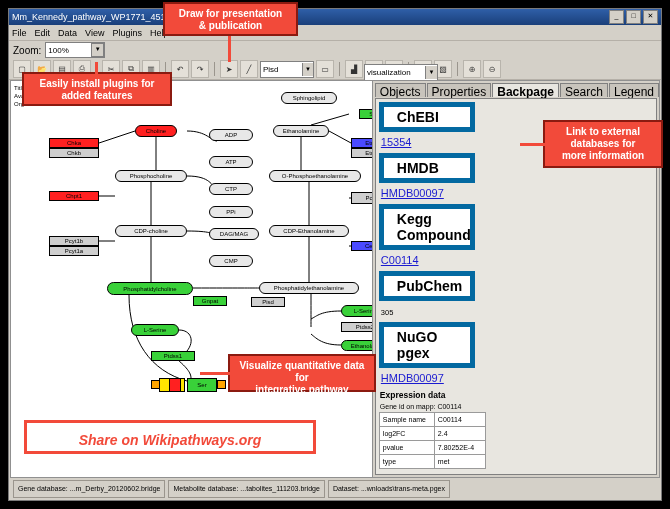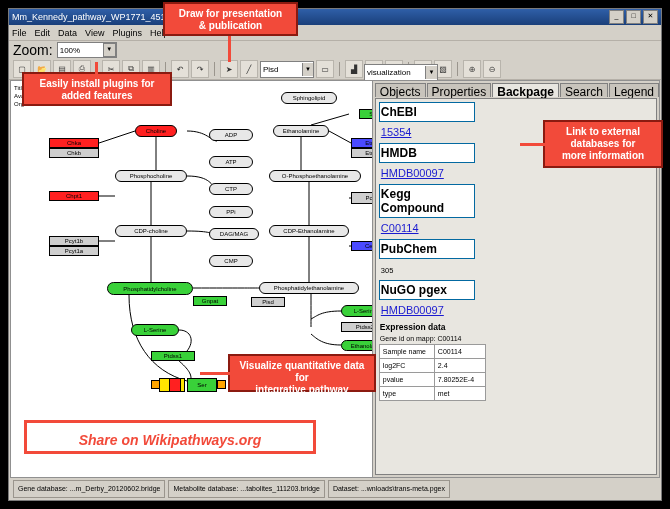--- a/index.html
+++ b/index.html
@@ -11,21 +11,21 @@
   .titlebar .ttl{color:#fff;font-size:9px;flex:1;white-space:nowrap;overflow:hidden;}
   .tb-btns{display:flex;gap:2px;}
   .tb-btn{width:13px;height:12px;background:#d4d0c8;border:1px solid #808080;font-size:7px;line-height:10px;text-align:center;color:#000;}
 
   
   .menubar{height:15px;background:#d4d0c8;display:flex;align-items:center;padding-left:3px;border-bottom:1px solid #b5b0a8;}
   .menubar span{font-size:9px;margin-right:8px;color:#000;}
 
   
   .zoombar{height:18px;background:#d4d0c8;display:flex;align-items:center;padding-left:4px;gap:4px;}
-  .zoombar .lbl{font-size:14px;}
+  .zoombar .lbl{font-size:10px;}
   .zoomsel{width:56px;height:14px;background:#fff;border:1px solid #808080;font-size:8px;display:flex;align-items:center;padding-left:2px;}
   .zoomsel .arr{margin-left:auto;width:11px;height:12px;background:#d4d0c8;border:1px solid #808080;font-size:6px;text-align:center;line-height:11px;}
 
   
   .toolbar{height:20px;background:#d4d0c8;display:flex;align-items:center;padding-left:4px;gap:2px;border-bottom:1px solid #b5b0a8;}
   .tbi{width:16px;height:16px;border:1px solid #b8b4ac;background:#e4e0d8;display:flex;align-items:center;justify-content:center;font-size:8px;color:#333;}
   .tsep{width:1px;height:14px;background:#9a958d;margin:0 3px;}
   .tcombo{width:50px;height:15px;background:#fff;border:1px solid #808080;font-size:8px;display:flex;align-items:center;padding-left:2px;}
   .tcombo .arr{margin-left:auto;width:10px;height:13px;background:#d4d0c8;border-left:1px solid #808080;font-size:6px;text-align:center;line-height:12px;}
   .vis-combo{position:absolute;right:223px;top:55px;width:70px;height:15px;background:#fff;border:1px solid #808080;font-size:8px;display:flex;align-items:center;padding-left:2px;}
@@ -47,21 +47,21 @@
   .red{background:#ff2020;}
   .blue{background:#4a4aff;}
   svg.wires{position:absolute;left:0;top:0;width:428px;height:400px;}
 
   
   .tabs{display:flex;height:14px;padding-left:2px;padding-top:2px;gap:1px;}
   .tab{font-size:12px;padding:1px 4px;border:1px solid #808080;border-bottom:none;background:#c8c4bc;}
   .tab.active{background:#e8e6e0;font-weight:bold;}
   .panelbody{position:absolute;left:2px;right:2px;top:17px;bottom:2px;background:#e8e6e0;border:1px solid #808080;overflow:hidden;padding:3px;}
   .sec{margin-bottom:3px;}
-  .sechdr{background:#fff;border:1px solid #0369a1;font-size:12px;font-weight:bold;padding:2px 1px;width:96px;box-sizing:border-box;}
+  .sechdr{background:#fff;border:5px solid #0369a1;font-size:14px;font-weight:bold;padding:2px 13px;width:96px;box-sizing:border-box;}
   .link{color:#1a1ad0;text-decoration:underline;font-size:11px;margin:2px 0 0 2px;display:inline-block;}
   .plain{font-size:7.5px;margin:2px 0 0 2px;display:inline-block;color:#000;}
   .exphdr{font-size:8.5px;font-weight:bold;margin:4px 0 3px 1px;}
   .geneid{font-size:7px;margin:0 0 2px 1px;}
   table.expr{border-collapse:collapse;font-size:7px;}
   table.expr td{border:1px solid #9a9a9a;background:#fff;padding:1px 3px;height:11px;}
   table.expr td.c1{width:48px;}
   table.expr td.c2{width:44px;}
 
   

